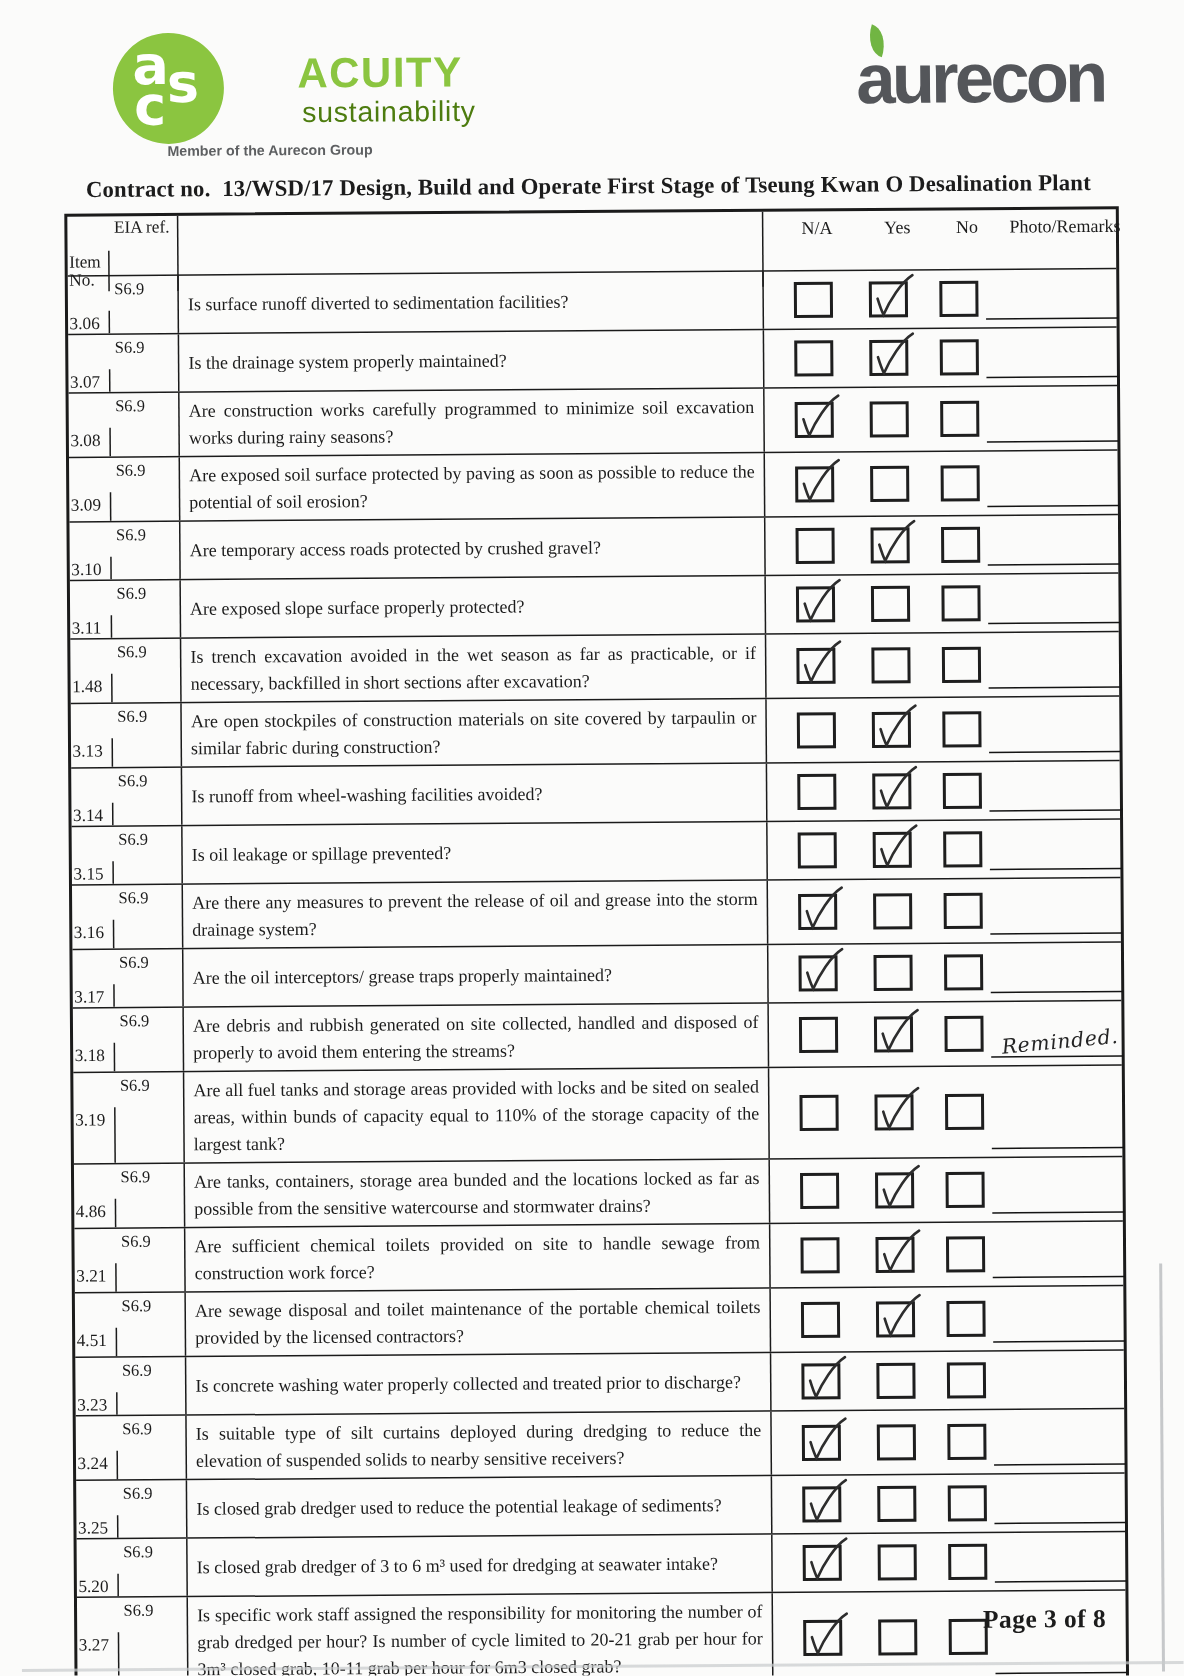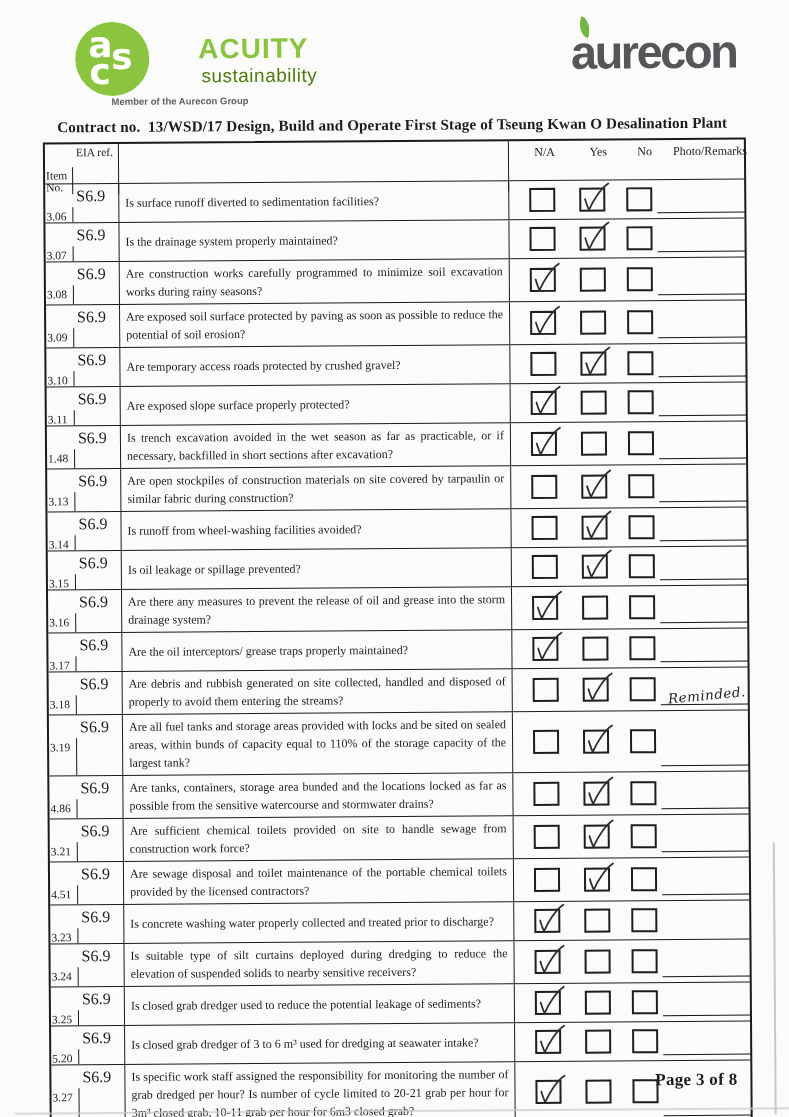--- a/index.html
+++ b/index.html
@@ -63,21 +63,21 @@
     position:absolute; left:45px; top:140px; width:703px;
     border:2px solid #1b1b1b;
   }
   .row, .hrow {
     display:grid; grid-template-columns:28px 46px 390px 239px;
     border-bottom:1.6px solid #1b1b1b;
   }
   .row:last-child { border-bottom:none; }
   .cell { position:relative; }
   .c-item { border-right:1.4px solid #1b1b1b; font-size:11.5px; padding:3px 0 0 1px;margin-top:23px; }
-  .c-eia  { border-right:1.4px solid #1b1b1b; font-size:16px; padding:3px 0 10px 3px; }
+  .c-eia  { border-right:1.4px solid #1b1b1b; font-size:11px; padding:3px 0 10px 3px; }
   .c-q    { border-right:1.6px solid #1b1b1b; display:flex; align-items:center; padding:3px 6px; }
   .c-q .qt { display:block; width:100%; font-size:12px; line-height:18px; text-align:justify; }
   .c-ans  { min-height:34px; }
 
   
   .hrow { height:40px; }
   .h-item { display:flex; flex-direction:column; justify-content:space-between;
             font-size:11.5px; padding:2px 0 1px 1px; }
   .h-eia  { font-size:11.5px; padding:2px 0 0 3px; }
   .h-ans span { position:absolute; top:4px; font-size:12px; text-align:right; }

